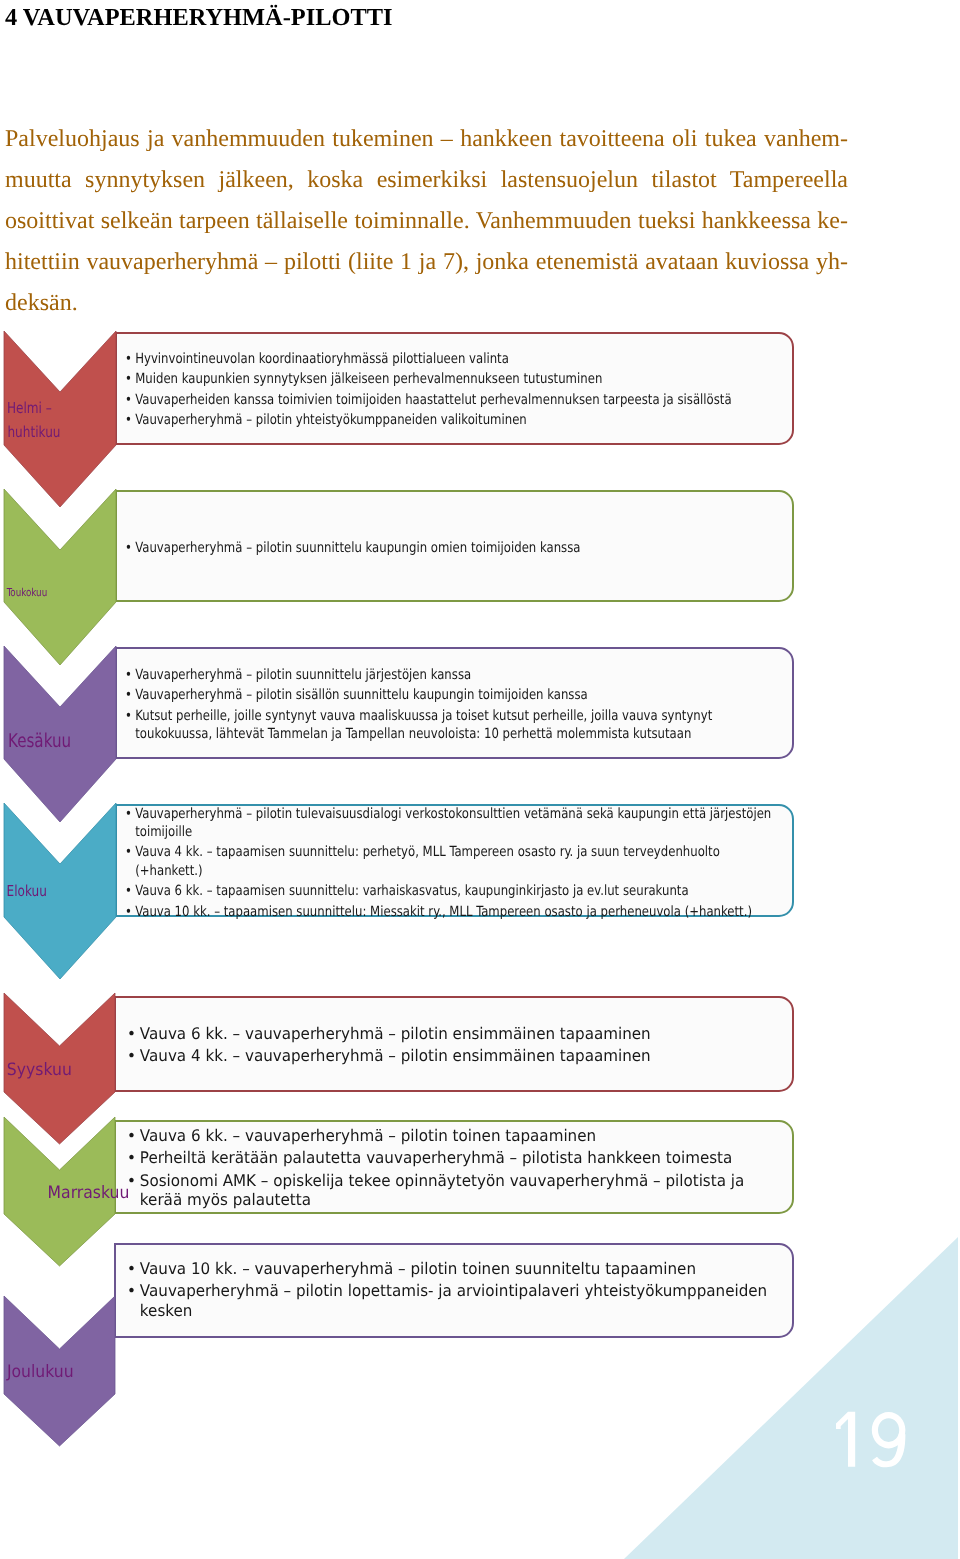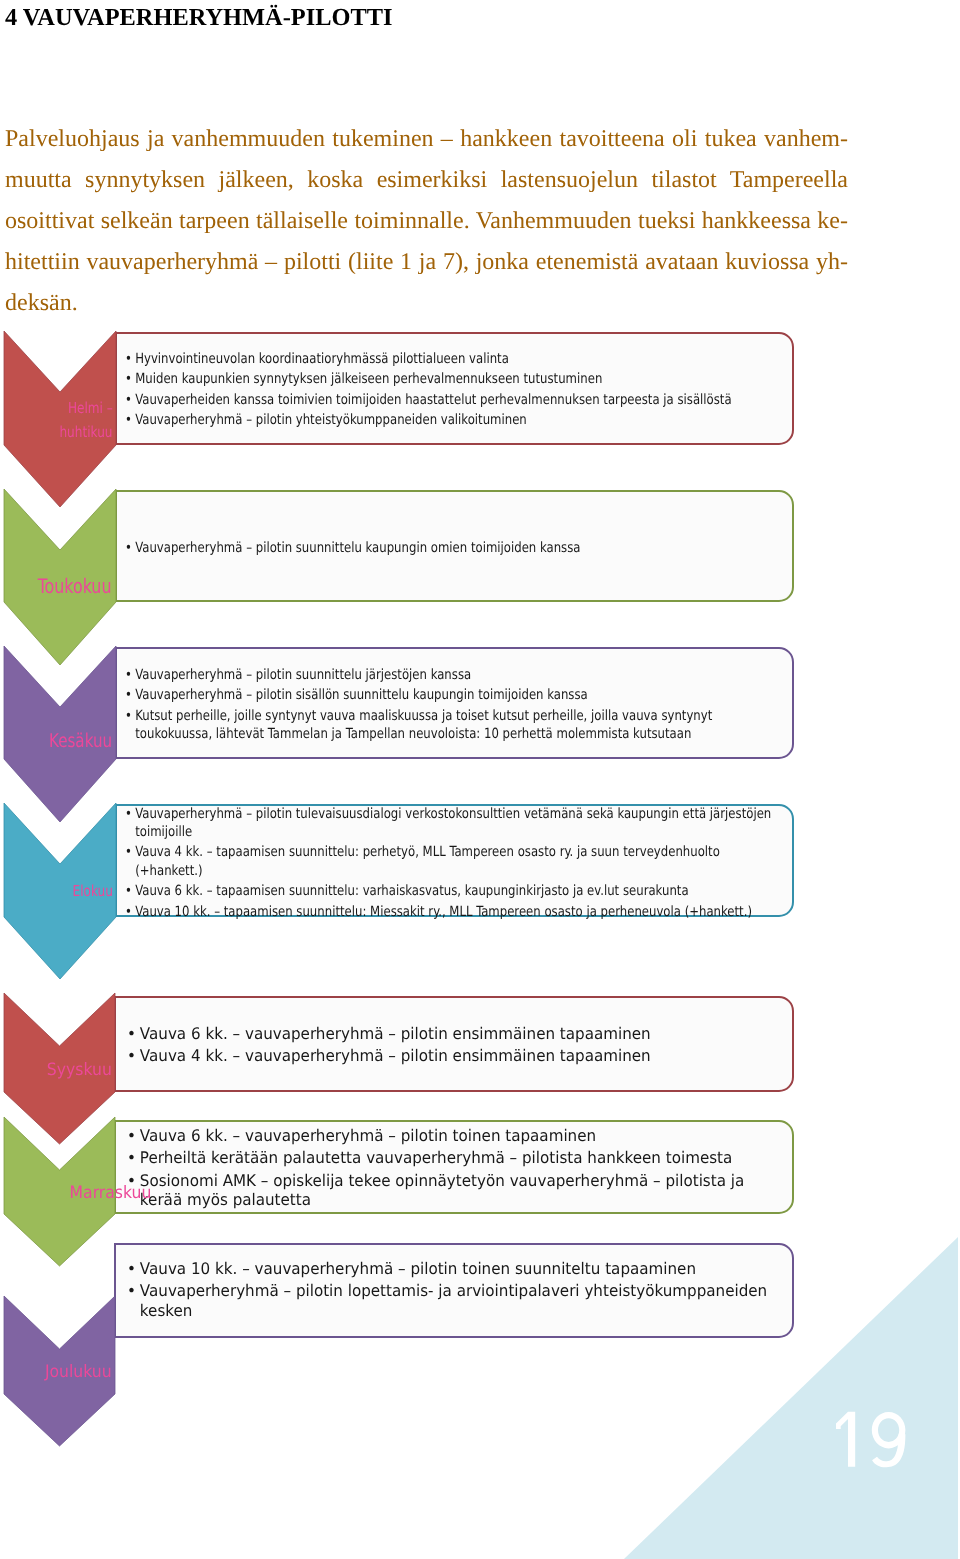--- a/index.html
+++ b/index.html
@@ -24,21 +24,21 @@
         border-width:2px;box-sizing:border-box;}
   .slist{position:absolute;list-style:none;margin:0;padding:0;
          font-family:"DejaVu Sans Condensed","DejaVu Sans",sans-serif;color:#181818;
          transform-origin:left top;}
   .slist li{position:relative;padding-left:11px;}
   .slist.big{font-family:"DejaVu Sans",sans-serif;}
   .slist.big li{padding-left:13.6px;}
   .slist li>span.bul{position:absolute;left:0px;top:0;}
   .chevwrap{position:absolute;}
   .chevwrap svg{display:block;overflow:visible;}
-  .chevlabel{position:absolute;width:100%;text-align:right;color:#ec4899;
+  .chevlabel{position:absolute;width:100%;text-align:left;color:#701a75;
              font-family:"DejaVu Sans Condensed","DejaVu Sans",sans-serif;}
   .chevlabel.big{font-family:"DejaVu Sans",sans-serif;}
   .chevlabel span{display:inline-block;transform:scaleX(0.86);transform-origin:center;}
 
   #caption{position:absolute;left:5px;top:1402.9px;font-family:"Liberation Serif",serif;
            font-size:24px;line-height:30px;color:#111;white-space:nowrap;}
   #corner-triangle{position:absolute;left:0;top:0;width:960px;height:1559px;pointer-events:none;}
   #pageno{position:absolute;left:0;top:0;width:960px;height:1559px;pointer-events:none;}
 </style>
 </head>
@@ -71,21 +71,21 @@
    </div>
    <div class="stage">
     <div class="sbox" style="left:115px;top:490px;width:679px;height:112px;border-color:#7E9944;"></div>
     <ul class="slist" style="left:124.5px;top:538.56px;width:712.1px;font-size:14.0px;line-height:18.2px;transform:scaleX(0.929);">
      <li style=""><span class="bul">•</span><span>Vauvaperheryhmä – pilotin suunnittelu kaupungin omien toimijoiden kanssa</span></li>
     </ul>
     <div class="chevwrap" style="left:4px;top:489px;width:112px;height:176px;">
      <svg width="112" height="176" viewBox="0 0 112 176">
             <polygon points="0,0 56.0,61 112,0 112,113 56.0,176 0,113" fill="#9BBB59" stroke="#7E9944" stroke-width="0.8"></polygon>
           </svg>
-     <div class="chevlabel " style="top:86px;font-size:20px;line-height:23.8px;"><span style="transform:scaleX(0.885)">Toukokuu</span></div>
+     <div class="chevlabel " style="top:92px;font-size:11px;line-height:23.8px;"><span style="transform:scaleX(0.885)">Toukokuu</span></div>
     </div>
    </div>
    <div class="stage">
     <div class="sbox" style="left:115px;top:647px;width:679px;height:112px;border-color:#6B5590;"></div>
     <ul class="slist" style="left:124.5px;top:665.56px;width:712.1px;font-size:14.0px;line-height:18.2px;transform:scaleX(0.929);">
      <li style="margin-bottom:2.4px;"><span class="bul">•</span><span>Vauvaperheryhmä – pilotin suunnittelu järjestöjen kanssa</span></li>
      <li style="margin-bottom:2.4px;"><span class="bul">•</span><span>Vauvaperheryhmä – pilotin sisällön suunnittelu kaupungin toimijoiden kanssa</span></li>
      <li style=""><span class="bul">•</span><span>Kutsut perheille, joille syntynyt vauva maaliskuussa ja toiset kutsut perheille, joilla vauva syntynyt toukokuussa, lähtevät Tammelan ja Tampellan neuvoloista: 10 perhettä molemmista kutsutaan</span></li>
     </ul>
     <div class="chevwrap" style="left:4px;top:646px;width:112px;height:176px;">

